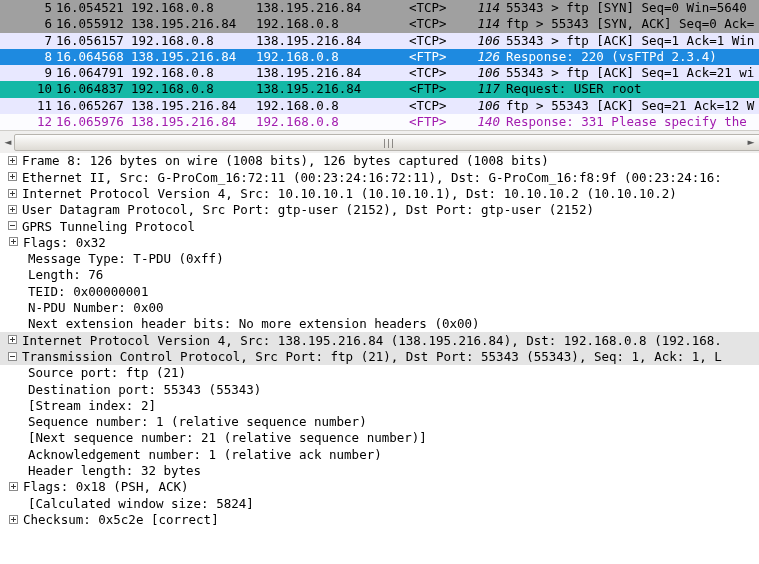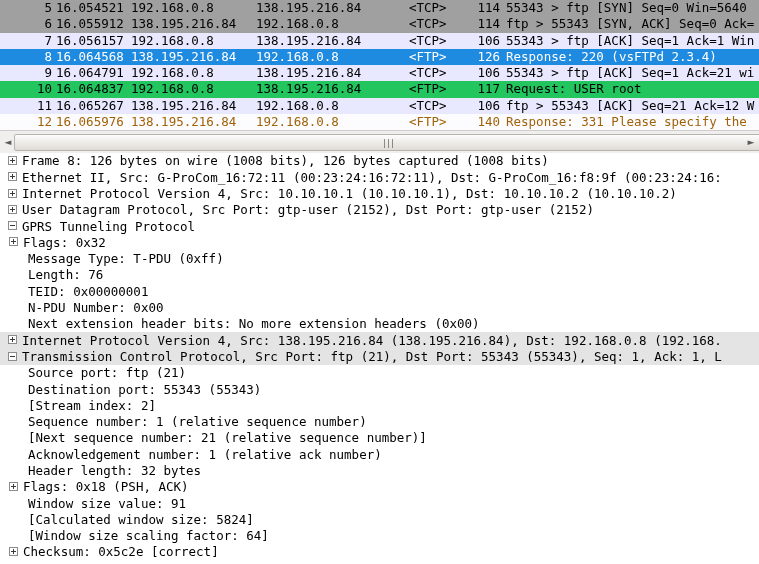--- a/index.html
+++ b/index.html
@@ -42,21 +42,21 @@
     height: 16.25px;
     overflow: hidden;
     white-space: nowrap;
   }
   .c-no      { left: 0px;   width: 52px;  text-align: right; }
   .c-time    { left: 56px;  width: 72px;  text-align: left;  }
   .c-src     { left: 131px; width: 120px; text-align: left;  }
   .c-dst     { left: 256px; width: 120px; text-align: left;  }
   .c-proto   { left: 383px; width: 30px;  text-align: left; margin-top: 23px;  }
   .c-sub     { left: 409px; width: 60px;  text-align: left;  }
-  .c-len     { left: 470px; width: 30px;  text-align: right; }
+  .c-len     { left: 470px; width: 30px;  text-align: right; font-style: italic; }
   .c-info    { left: 506px; width: 700px; text-align: left;  }
 
   
   #hscroll {
     position: absolute;
     left: 0;
     top: 130px;
     width: 759px;
     height: 23px;
     background: #f0efee;
@@ -214,41 +214,41 @@
     <div class="packet-row" style="background: rgb(232, 232, 255); color: rgb(0, 0, 0);">
       <span class="cell c-no">9</span>
       <span class="cell c-time">16.064791</span>
       <span class="cell c-src">192.168.0.8</span>
       <span class="cell c-dst">138.195.216.84</span>
       <span class="cell c-proto">GTP</span>
       <span class="cell c-sub">&lt;TCP&gt;</span>
       <span class="cell c-len">106</span>
       <span class="cell c-info">55343 &gt; ftp [ACK] Seq=1 Ack=21 wi</span>
     </div>
-    <div class="packet-row" style="background: #22c55e; color: rgb(0, 0, 0);">
+    <div class="packet-row" style="background: #14b8a6; color: rgb(0, 0, 0);">
       <span class="cell c-no">10</span>
       <span class="cell c-time">16.064837</span>
       <span class="cell c-src">192.168.0.8</span>
       <span class="cell c-dst">138.195.216.84</span>
       <span class="cell c-proto">GTP</span>
       <span class="cell c-sub">&lt;FTP&gt;</span>
       <span class="cell c-len">117</span>
       <span class="cell c-info">Request: USER root</span>
     </div>
     <div class="packet-row" style="background: rgb(232, 232, 255); color: rgb(0, 0, 0);">
       <span class="cell c-no">11</span>
       <span class="cell c-time">16.065267</span>
       <span class="cell c-src">138.195.216.84</span>
       <span class="cell c-dst">192.168.0.8</span>
       <span class="cell c-proto">GTP</span>
       <span class="cell c-sub">&lt;TCP&gt;</span>
       <span class="cell c-len">106</span>
       <span class="cell c-info">ftp &gt; 55343 [ACK] Seq=21 Ack=12 W</span>
     </div>
-    <div class="packet-row" style="background: rgb(252, 252, 255); color: #a16207;">
+    <div class="packet-row" style="background: rgb(252, 252, 255); color: #a21caf;">
       <span class="cell c-no">12</span>
       <span class="cell c-time">16.065976</span>
       <span class="cell c-src">138.195.216.84</span>
       <span class="cell c-dst">192.168.0.8</span>
       <span class="cell c-proto">GTP</span>
       <span class="cell c-sub">&lt;FTP&gt;</span>
       <span class="cell c-len">140</span>
       <span class="cell c-info">Response: 331 Please specify the</span>
     </div>
   </div>
@@ -277,17 +277,15 @@
     <div class="tree-row hl"><span class="ind0"><span class="twisty plus"></span><span class="lbl gap">Internet Protocol Version 4, Src: 138.195.216.84 (138.195.216.84), Dst: 192.168.0.8 (192.168.</span></span></div>
     <div class="tree-row hl"><span class="ind0"><span class="twisty"></span><span class="lbl gap">Transmission Control Protocol, Src Port: ftp (21), Dst Port: 55343 (55343), Seq: 1, Ack: 1, L</span></span></div>
     <div class="tree-row"><span class="ind1"><span class="leaf-pad"></span><span class="lbl gap">Source port: ftp (21)</span></span></div>
     <div class="tree-row"><span class="ind1"><span class="leaf-pad"></span><span class="lbl gap">Destination port: 55343 (55343)</span></span></div>
     <div class="tree-row"><span class="ind1"><span class="leaf-pad"></span><span class="lbl gap">[Stream index: 2]</span></span></div>
     <div class="tree-row"><span class="ind1"><span class="leaf-pad"></span><span class="lbl gap">Sequence number: 1    (relative sequence number)</span></span></div>
     <div class="tree-row"><span class="ind1"><span class="leaf-pad"></span><span class="lbl gap">[Next sequence number: 21     (relative sequence number)]</span></span></div>
     <div class="tree-row"><span class="ind1"><span class="leaf-pad"></span><span class="lbl gap">Acknowledgement number: 1    (relative ack number)</span></span></div>
     <div class="tree-row"><span class="ind1"><span class="leaf-pad"></span><span class="lbl gap">Header length: 32 bytes</span></span></div>
     <div class="tree-row"><span class="ind1"><span class="twisty plus"></span><span class="lbl gap">Flags: 0x18 (PSH, ACK)</span></span></div>
-    <div class="tree-row"><span class="ind1"><span class="leaf-pad"></span><span class="lbl gap">Window size value: 91</span></span></div>
     <div class="tree-row"><span class="ind1"><span class="leaf-pad"></span><span class="lbl gap">[Calculated window size: 5824]</span></span></div>
-    <div class="tree-row"><span class="ind1"><span class="leaf-pad"></span><span class="lbl gap">[Window size scaling factor: 64]</span></span></div>
     <div class="tree-row"><span class="ind1"><span class="twisty plus"></span><span class="lbl gap">Checksum: 0x5c2e [correct]</span></span></div>
   </div>
 
 </body></html>

